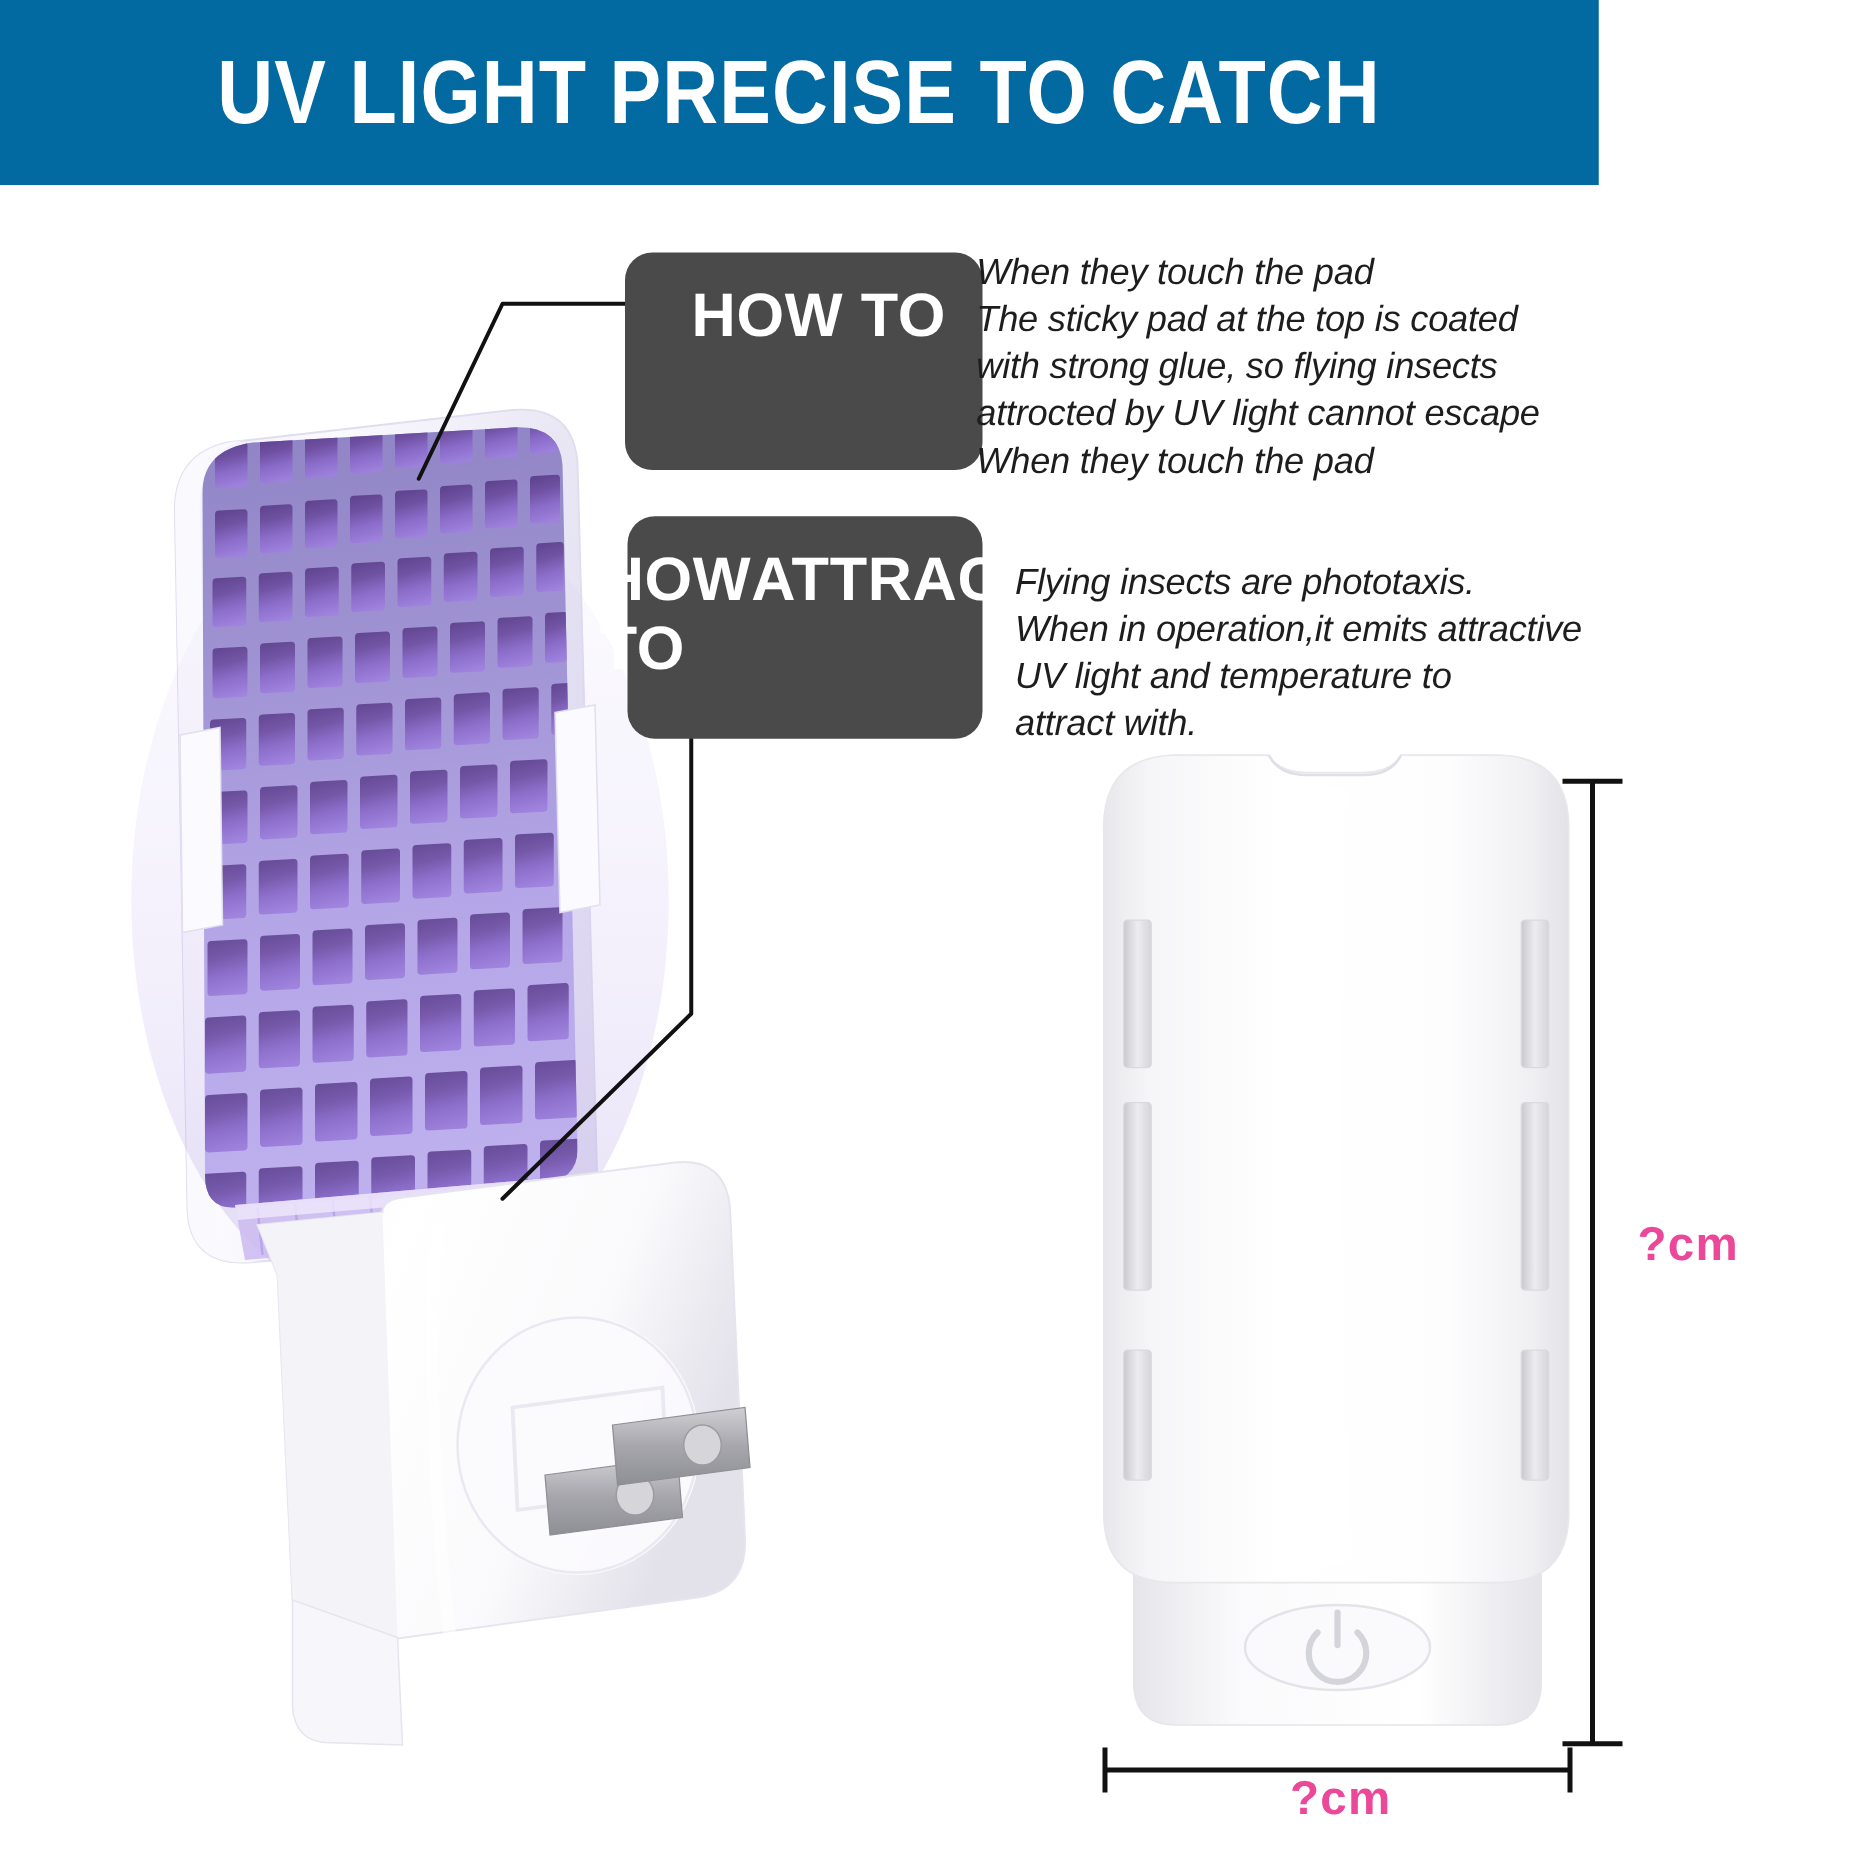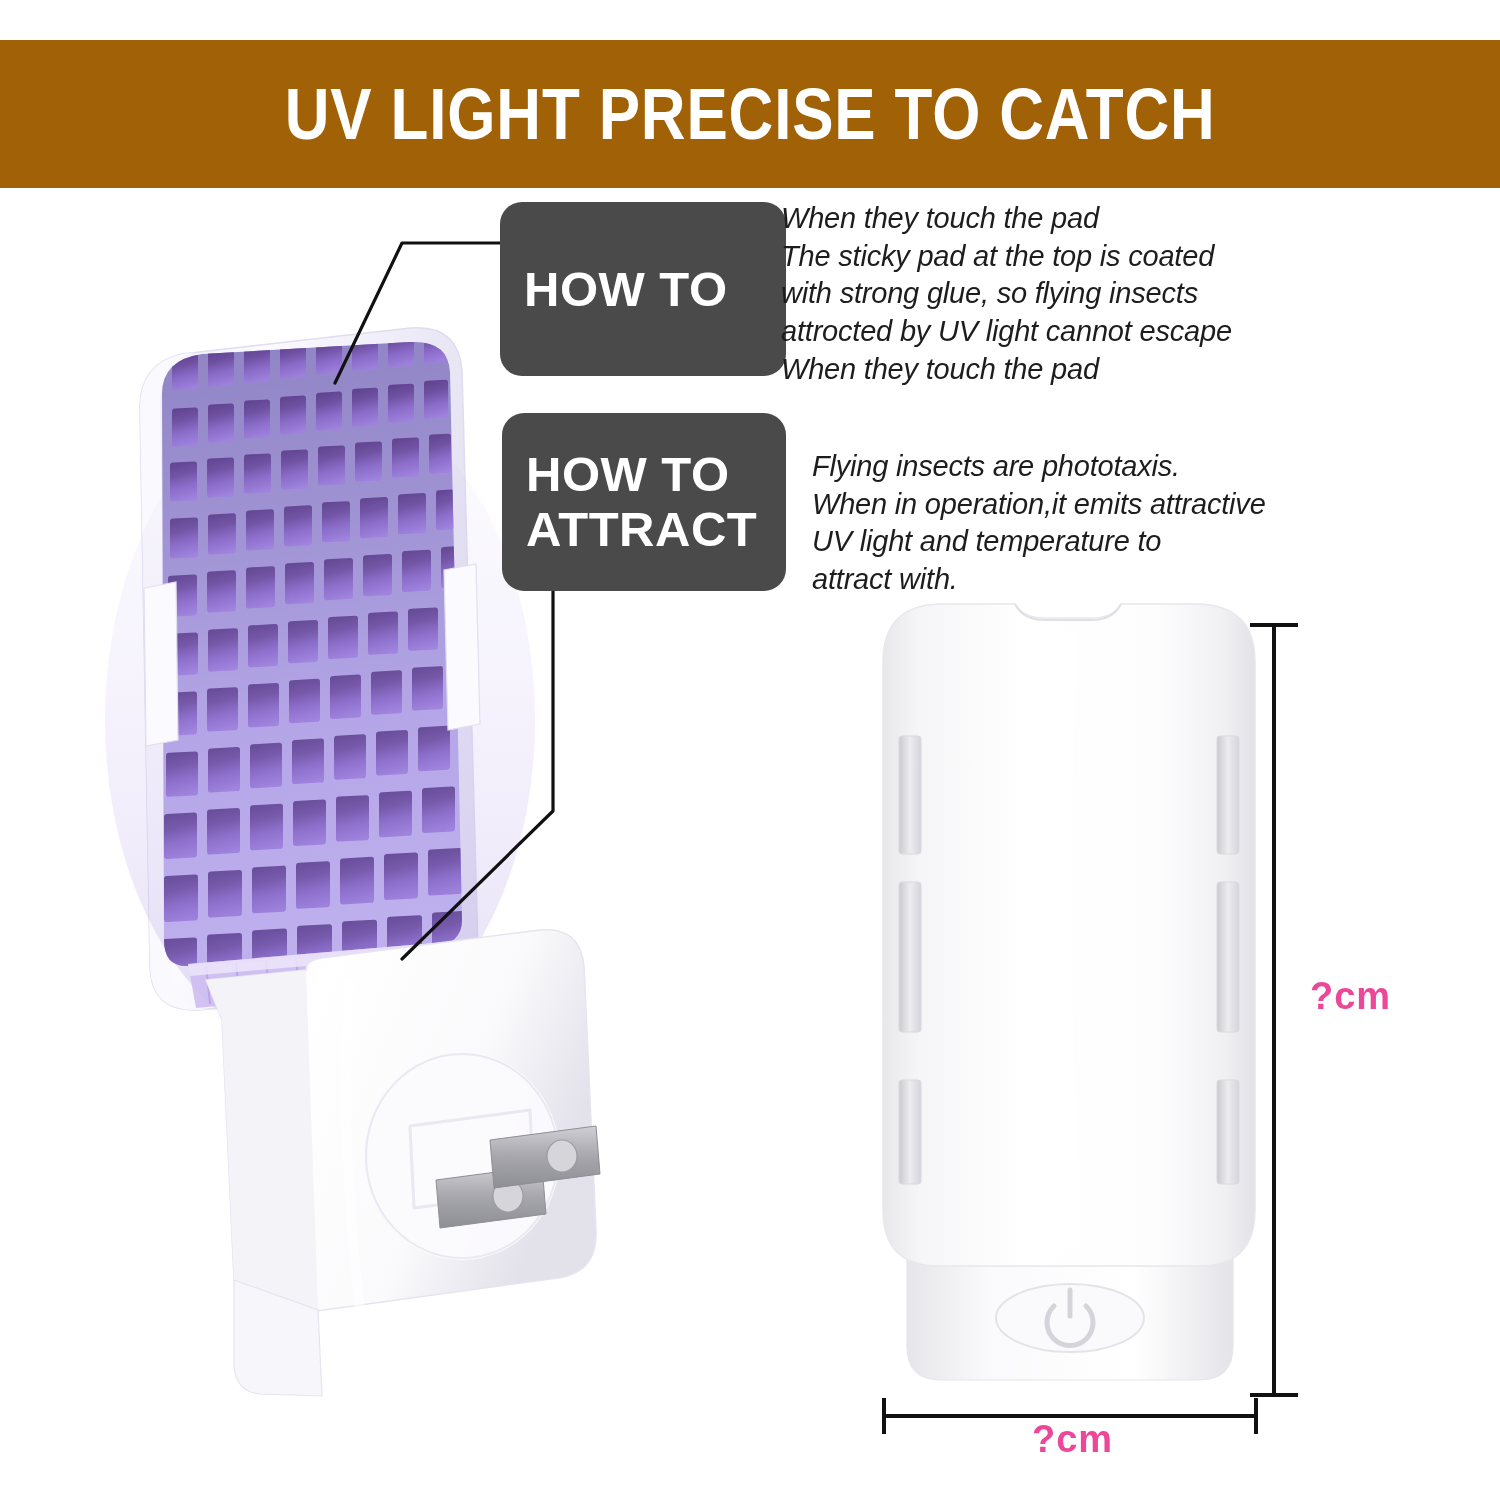--- a/index.html
+++ b/index.html
@@ -6,23 +6,23 @@
   html, body { width:1500px; height:1500px; }
   body {
     background:#ffffff;
     font-family:"Liberation Sans", sans-serif;
     position:relative;
     overflow:hidden;
   }
 
   
   .banner {
-    position:absolute; left:0; top:0; width:1500px; height:148px;
-    background:#a16207;
-    display:flex; align-items:center; justify-content:center;margin-top:40px;
+    position:absolute; left:0; top:0; width:1279px; height:148px;
+    background:#0369a1;
+    display:flex; align-items:center; justify-content:center;
   }
   .banner-title {
     color:#ffffff;
     font-size:72px;
     font-weight:bold;
     letter-spacing:1px;
     transform:scaleX(0.86);
     transform-origin:center;
     white-space:nowrap;
     font-family:"Liberation Sans", sans-serif;
@@ -32,21 +32,21 @@
   .callout {
     position:absolute;
     background:#4A4A4A;
     border-radius:22px;
     color:#ffffff;
     font-weight:bold;
     font-size:49px;
     line-height:1.12;
     letter-spacing:0.5px;
     padding:24px 0 24px 24px;
-    display:flex; flex-direction:column; justify-content:center;
+    display:flex; flex-direction:row; justify-content:center;
   }
   #callout-catch  { left:500px; top:202px; width:286px; height:174px; }
   #callout-attract{ left:502px; top:413px; width:284px; height:178px; }
 
   
   .leader { position:absolute; }
 
   
   .para {
     position:absolute;

